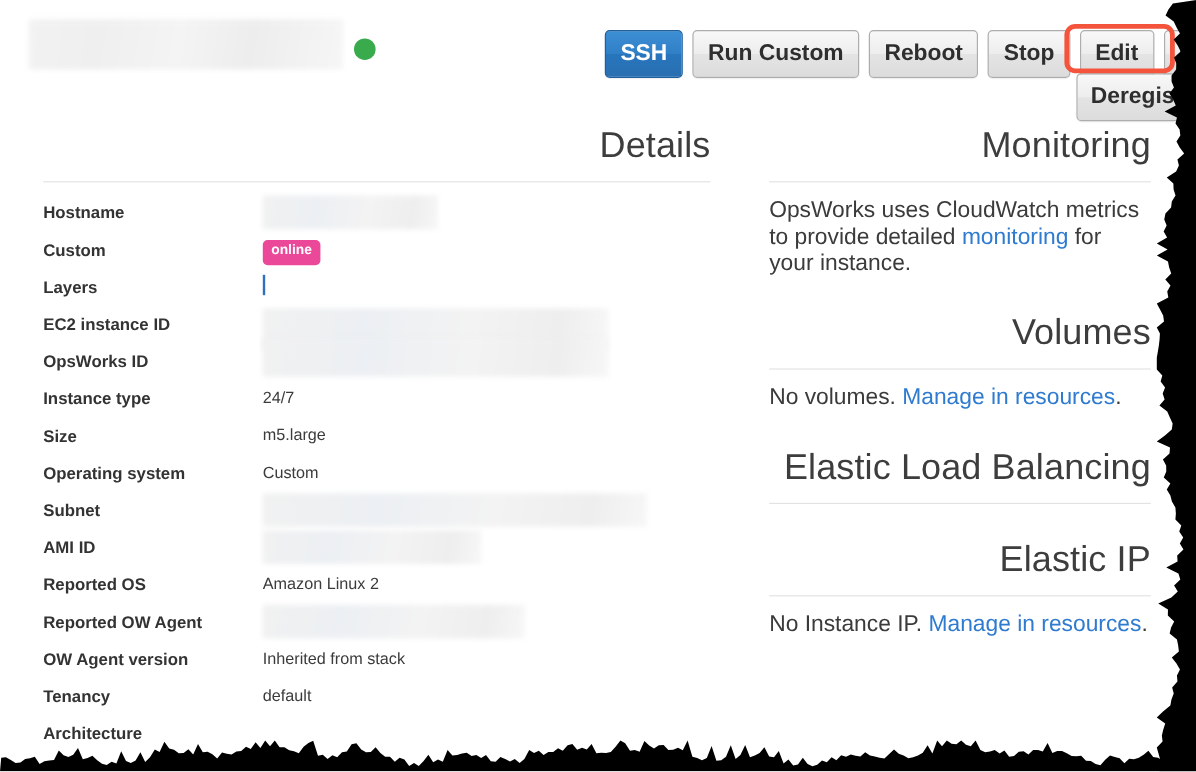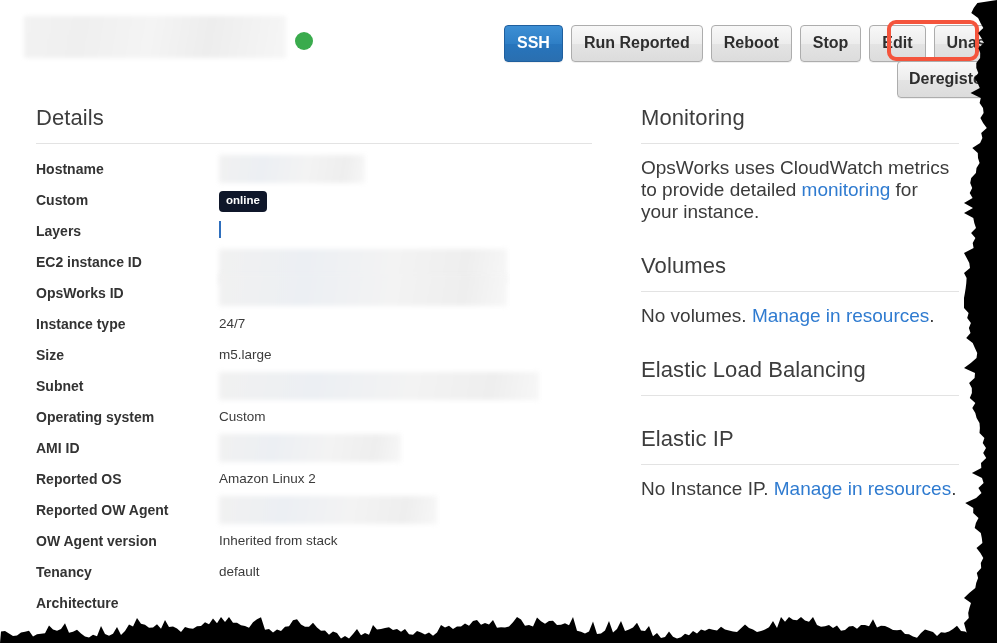--- a/index.html
+++ b/index.html
@@ -55,21 +55,21 @@
   
   #button-row {
     position: absolute;
     left: 504px; top: 25px;
     display: flex;
     align-items: flex-start;
     gap: 8px;
   }
   .btn {
     font-family: "Liberation Sans", sans-serif;
-    font-size: 16px;
+    font-size: 19px;
     font-weight: bold;
     line-height: 1;
     padding: 9px 12px 10px 12px;
     border-radius: 4px;
     border: 1px solid #adadad;
     background: linear-gradient(to bottom, #f8f8f8 0%, #ededed 50%, #e4e4e4 51%, #dcdcdc 100%);
     color: #2e2e2e;
     box-shadow: 0 1px 0 rgba(0,0,0,0.06);
     cursor: pointer;
     white-space: nowrap;
@@ -105,26 +105,27 @@
     left: 36px; top: 105px;
     width: 556px;
   }
   #right-col {
     position: absolute;
     left: 641px; top: 105px;
     width: 318px;
   }
 
   .section-title {
-    font-size: 22px;
+    font-size: 30px;
     font-weight: normal;
     color: #3d3d3d;
     margin: 0;
     padding: 0 0 4px 0;
     letter-spacing: 0.1px;
+    text-align: right;
   }
   .section-rule {
     height: 1px;
     background: #e3e3e3;
     margin: 8px 0 0 0;
   }
 
   
   #details-list {
     margin-top: 14px;
@@ -153,21 +154,21 @@
   }
   .detail-value .redact-inline {
     display: block;
     height: 28px;
     margin-top: -4px;
     background: linear-gradient(100deg, #f1f1f1 0%, #eceff3 30%, #f3f3f3 60%, #eeeeee 85%, #f7f7f7 100%);
     filter: blur(2.4px);
   }
   .badge-online {
     display: inline-block;
-    background: #0f172a;
+    background: #ec4899;
     color: #ffffff;
     font-size: 11.5px;
     font-weight: bold;
     line-height: 1;
     padding: 4px 7px 5px 7px;
     border-radius: 4px;
   }
   .layers-link {
     display: inline-block;
     width: 2px;
@@ -212,21 +213,21 @@
 <div id="page">
 
   <div id="topbar">
 
     <div id="title-redaction" class="redact"></div>
 
     <div id="status-dot"></div>
 
     <div id="button-row">
       <button class="btn primary">SSH</button>
-      <button class="btn">Run Reported</button>
+      <button class="btn">Run Custom</button>
       <button class="btn">Reboot</button>
       <button class="btn">Stop</button>
       <button class="btn">Edit</button>
       <button class="btn">Unassign</button>
     </div>
 
     <div id="deregister-wrap">
       <button class="btn" id="deregister-button">Deregister</button>
     </div>
 
@@ -266,28 +267,28 @@
         </div>
         <div class="detail-row">
           <div class="detail-label">Instance type</div>
           <div class="detail-value">24/7</div>
         </div>
         <div class="detail-row">
           <div class="detail-label">Size</div>
           <div class="detail-value">m5.large</div>
         </div>
         <div class="detail-row">
-          <div class="detail-label">Subnet</div>
-          <div class="detail-value">
-            <span class="redact-inline" style="width: 320px;"></span>
-          </div>
-        </div>
-        <div class="detail-row">
           <div class="detail-label">Operating system</div>
           <div class="detail-value">Custom</div>
+        </div>
+        <div class="detail-row">
+          <div class="detail-label">Subnet</div>
+          <div class="detail-value">
+            <span class="redact-inline" style="width: 320px;"></span>
+          </div>
         </div>
         <div class="detail-row">
           <div class="detail-label">AMI ID</div>
           <div class="detail-value">
             <span class="redact-inline" style="width: 182px;"></span>
           </div>
         </div>
         <div class="detail-row">
           <div class="detail-label">Reported OS</div>
           <div class="detail-value">Amazon Linux 2</div>

